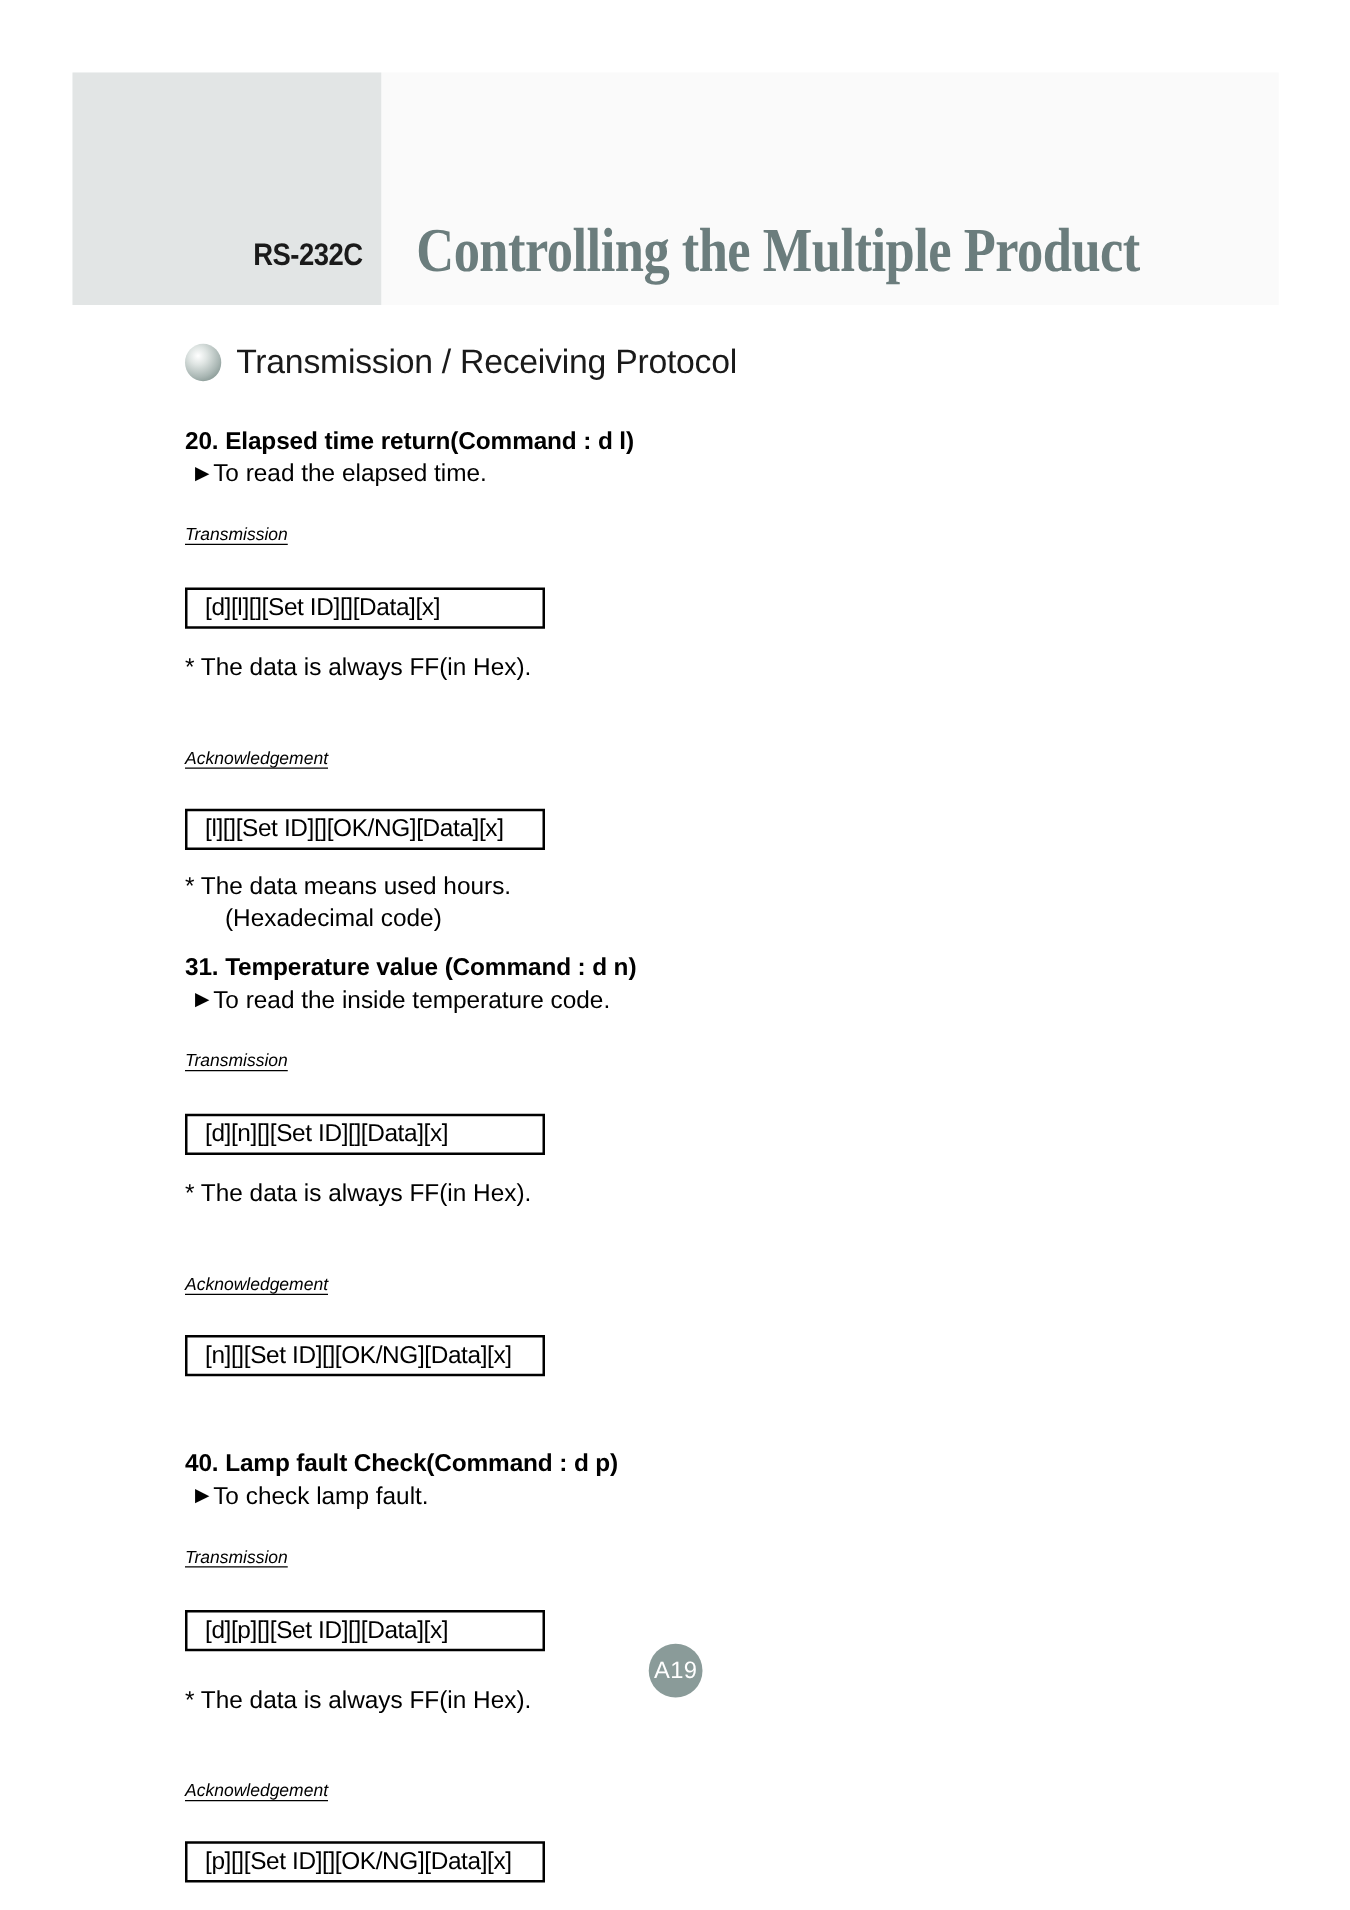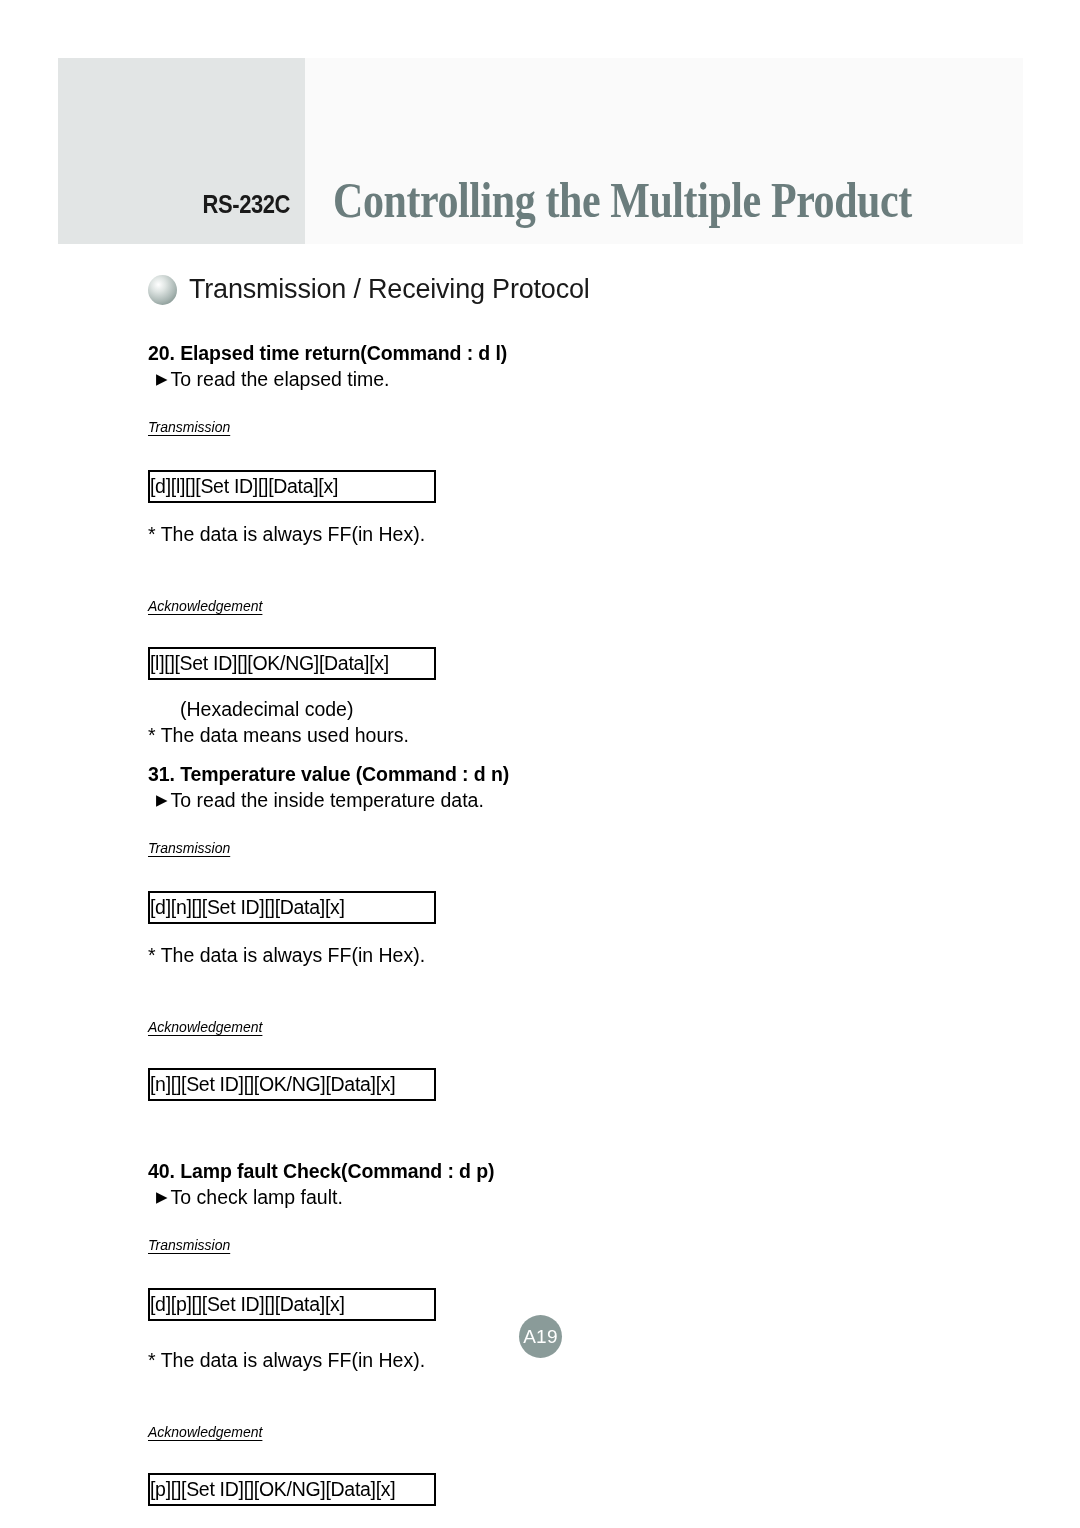--- a/index.html
+++ b/index.html
@@ -127,21 +127,21 @@
     white-space: nowrap;
   }
   .cmd-box {
     box-sizing: border-box;
     width: 288px;
     height: 33px;
     border: 2px solid #000000;
     background: #ffffff;
     font-size: 19.5px;
     line-height: 29px;
-    padding-left: 0;
+    padding-left: 14px;
     letter-spacing: -0.3px;
     white-space: nowrap;
     overflow: hidden;
   }
   .note {
     font-size: 19.5px;
     margin: 0;
     line-height: 26px;
     white-space: nowrap;
   }
@@ -197,29 +197,29 @@
     <p><span class="sublabel">Transmission</span></p>
     <div class="gap-14"></div>
     <div class="cmd-box">[d][l][][Set ID][][Data][x]</div>
     <div class="gap-18"></div>
     <p class="note">* The data is always FF(in Hex).</p>
     <div class="gap-30"></div>
     <p><span class="sublabel">Acknowledgement</span></p>
     <div class="gap-12"></div>
     <div class="cmd-box">[l][][Set ID][][OK/NG][Data][x]</div>
     <div class="gap-16"></div>
+    <p class="note">* The data means used hours.</p>
     <p class="note note-indent">(Hexadecimal code)</p>
-    <p class="note">* The data means used hours.</p>
   </div>
 
   <div class="gap-14"></div>
 
   <div>
     <p class="cmd-title">31. Temperature value (Command : d n)</p>
-    <p class="cmd-desc"><span class="tri">▶</span><span>To read the inside temperature data.</span></p>
+    <p class="cmd-desc"><span class="tri">▶</span><span>To read the inside temperature code.</span></p>
     <div class="gap-6"></div>
     <p><span class="sublabel">Transmission</span></p>
     <div class="gap-14"></div>
     <div class="cmd-box">[d][n][][Set ID][][Data][x]</div>
     <div class="gap-18"></div>
     <p class="note">* The data is always FF(in Hex).</p>
     <div class="gap-30"></div>
     <p><span class="sublabel">Acknowledgement</span></p>
     <div class="gap-12"></div>
     <div class="cmd-box">[n][][Set ID][][OK/NG][Data][x]</div>

